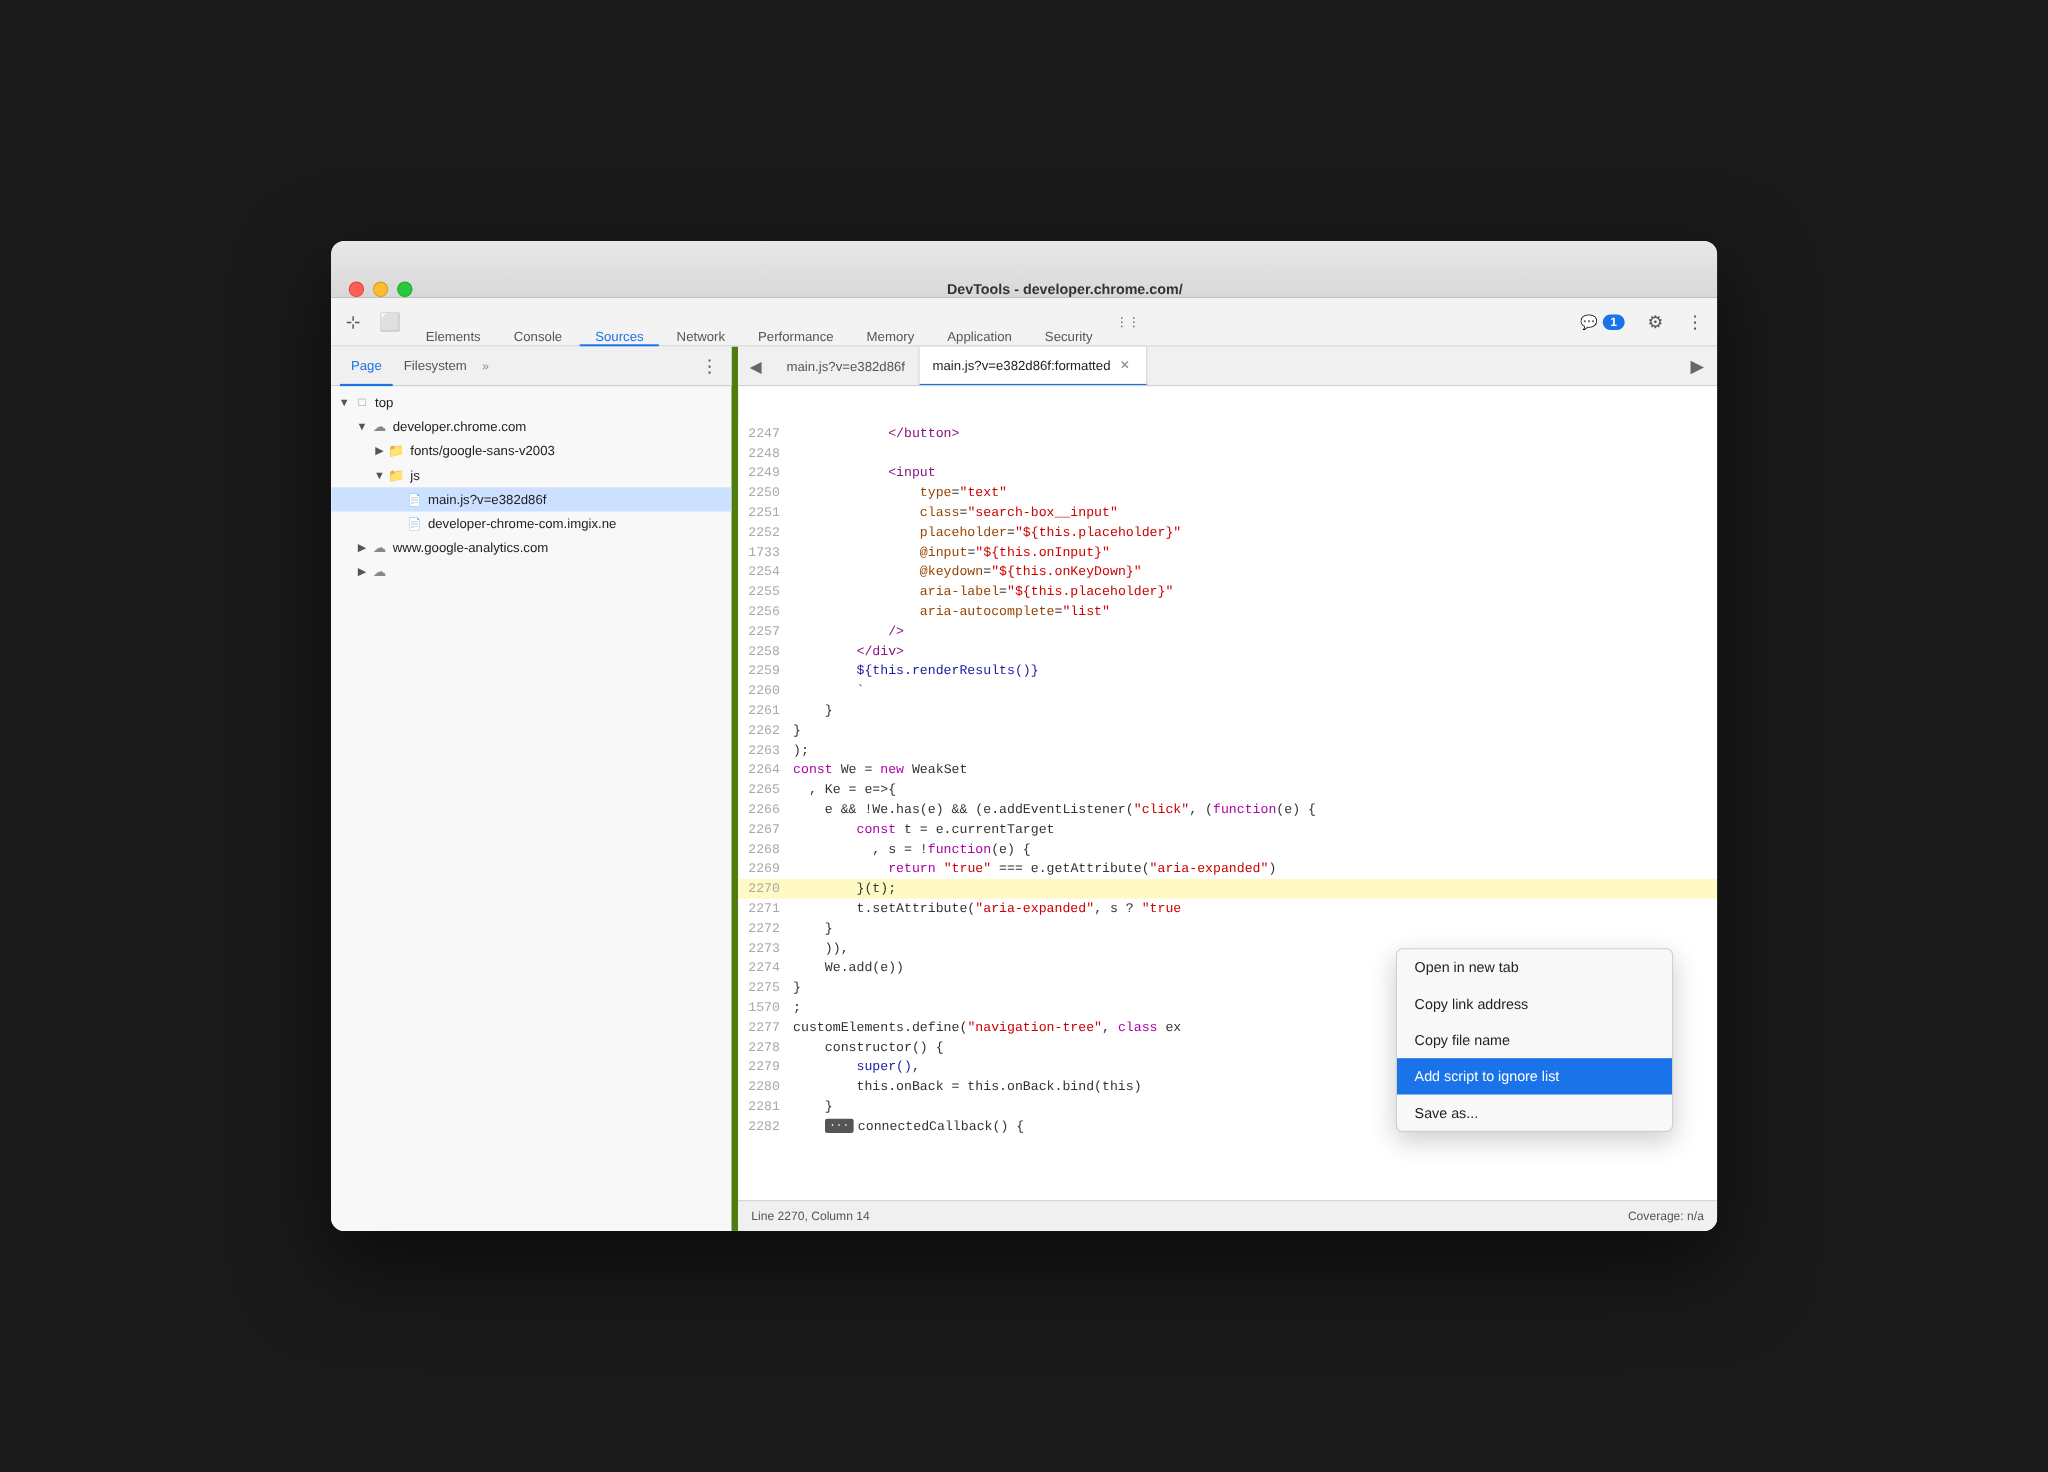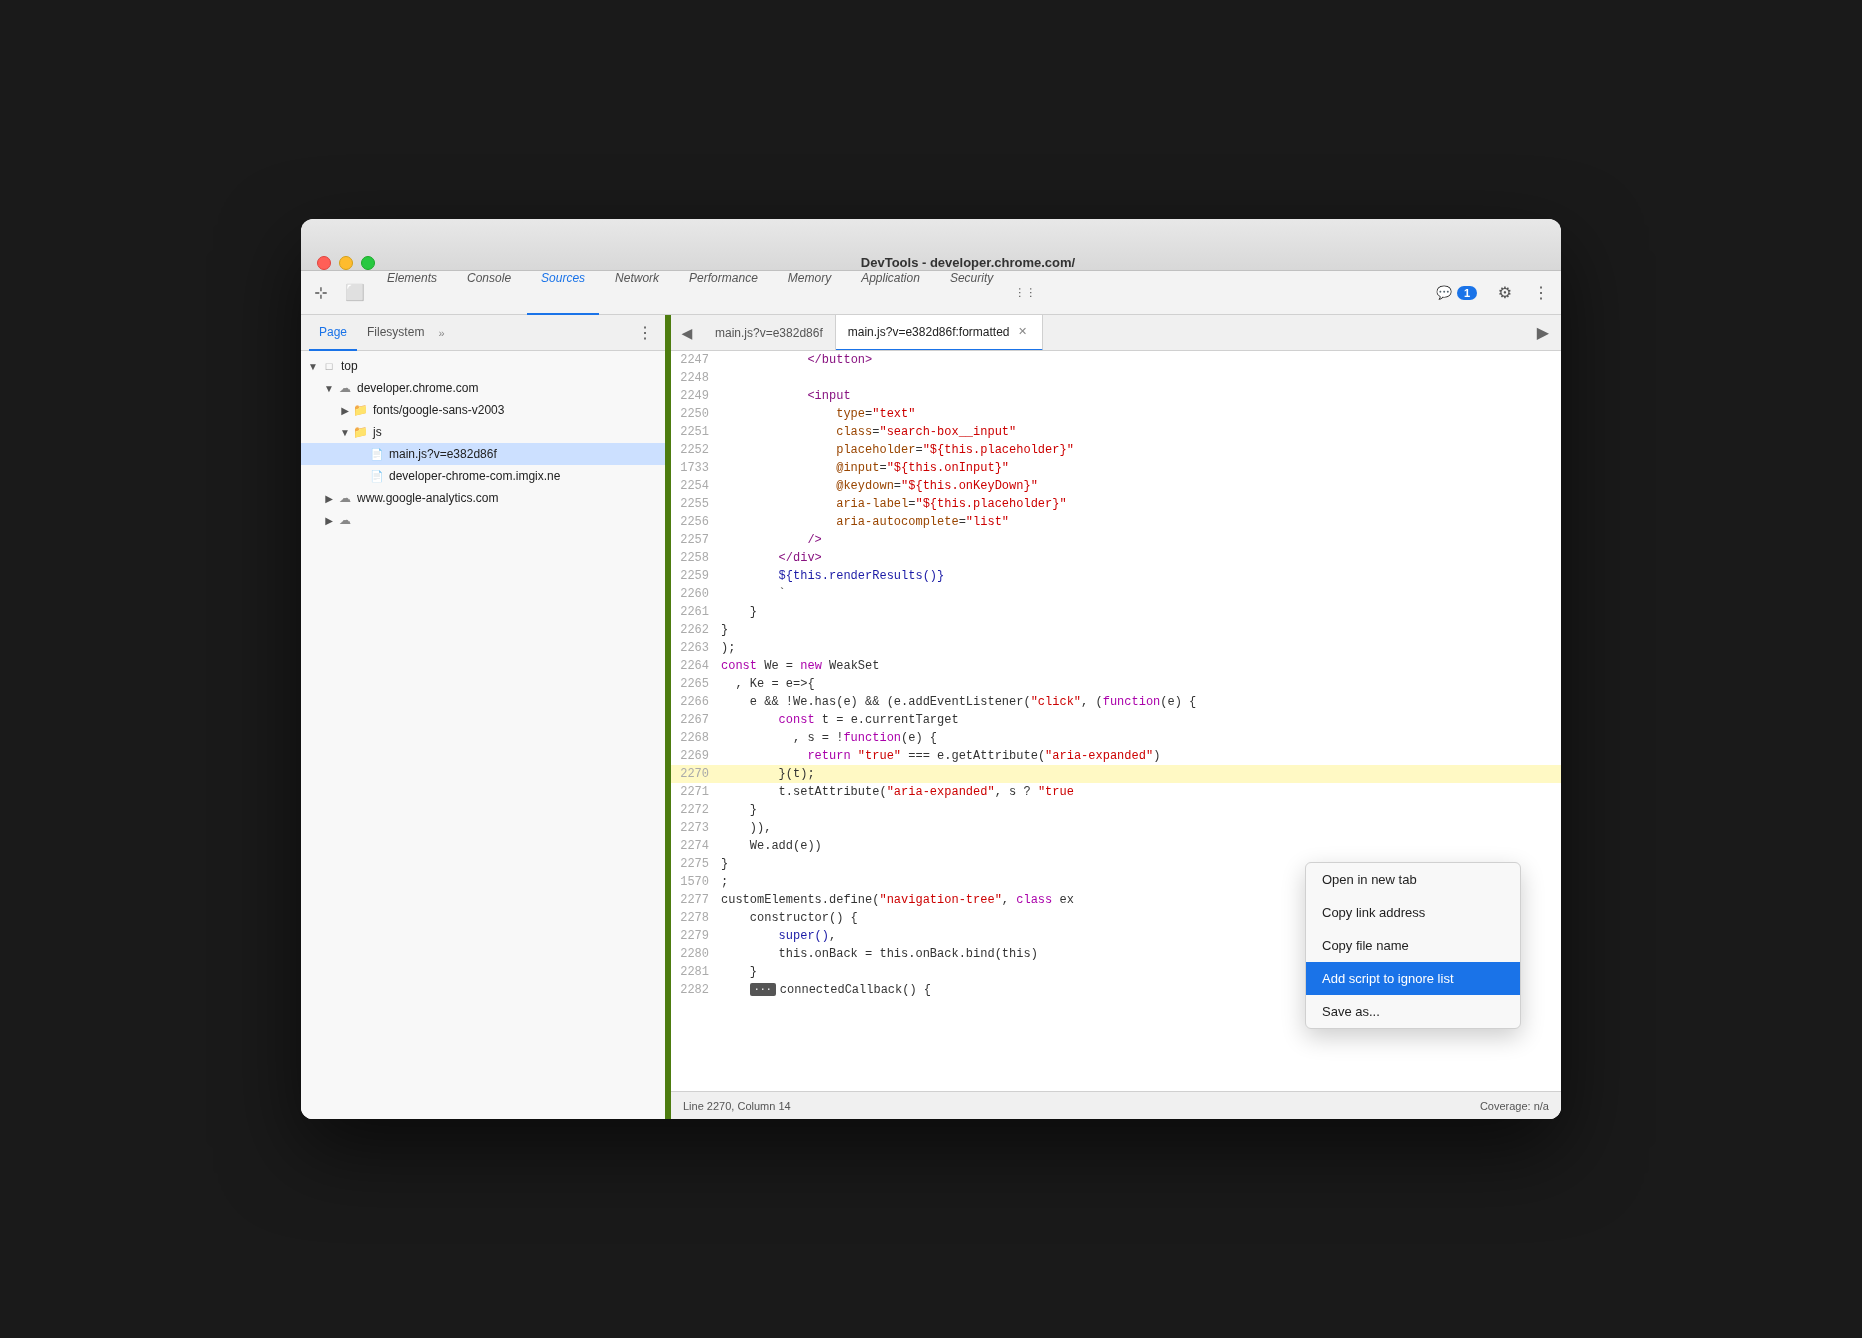--- a/index.html
+++ b/index.html
@@ -85,27 +85,26 @@
       cursor: pointer;
       color: #555;
       font-size: 16px;
       background: none;
       border: none;
     }
     .tab {
       padding: 0 14px;
       height: 44px;
       display: flex;
-      align-items: flex-start;
+      align-items: flex-end;
       font-size: 12px;
       color: #555;
       cursor: pointer;
       border-bottom: 2px solid transparent;
       white-space: nowrap;
-      font-style: italic;
     }
     .tab.active {
       color: #1a73e8;
       border-bottom: 2px solid #1a73e8;
       font-weight: 500;
     }
     .tab-bar-right {
       margin-left: auto;
       display: flex;
       align-items: center;
@@ -268,20 +267,21 @@
       justify-content: center;
       cursor: pointer;
       color: #666;
     }
     
     .code-editor {
       flex: 1;
       overflow: auto;
       background: #fff;
       position: relative;
+      margin-top: 34px;
     }
     .code-lines {
       display: flex;
       flex-direction: column;
       font-family: 'Courier New', Courier, monospace;
       font-size: 12px;
       line-height: 18px;
     }
     .code-line {
       display: flex;
@@ -326,21 +326,21 @@
     .status-right { margin-left: auto; }
     
     .context-menu {
       position: absolute;
       right: 40px;
       bottom: 90px;
       background: #f8f8f8;
       border: 1px solid #d0d0d0;
       border-radius: 6px;
       box-shadow: 0 8px 24px rgba(0,0,0,0.2);
-      width: 216px;
+      width: 252px;
       z-index: 100;
       overflow: hidden;
     }
     .context-menu-item {
       padding: 9px 16px;
       font-size: 13px;
       color: #222;
       cursor: pointer;
       background: none;
       border: none;

